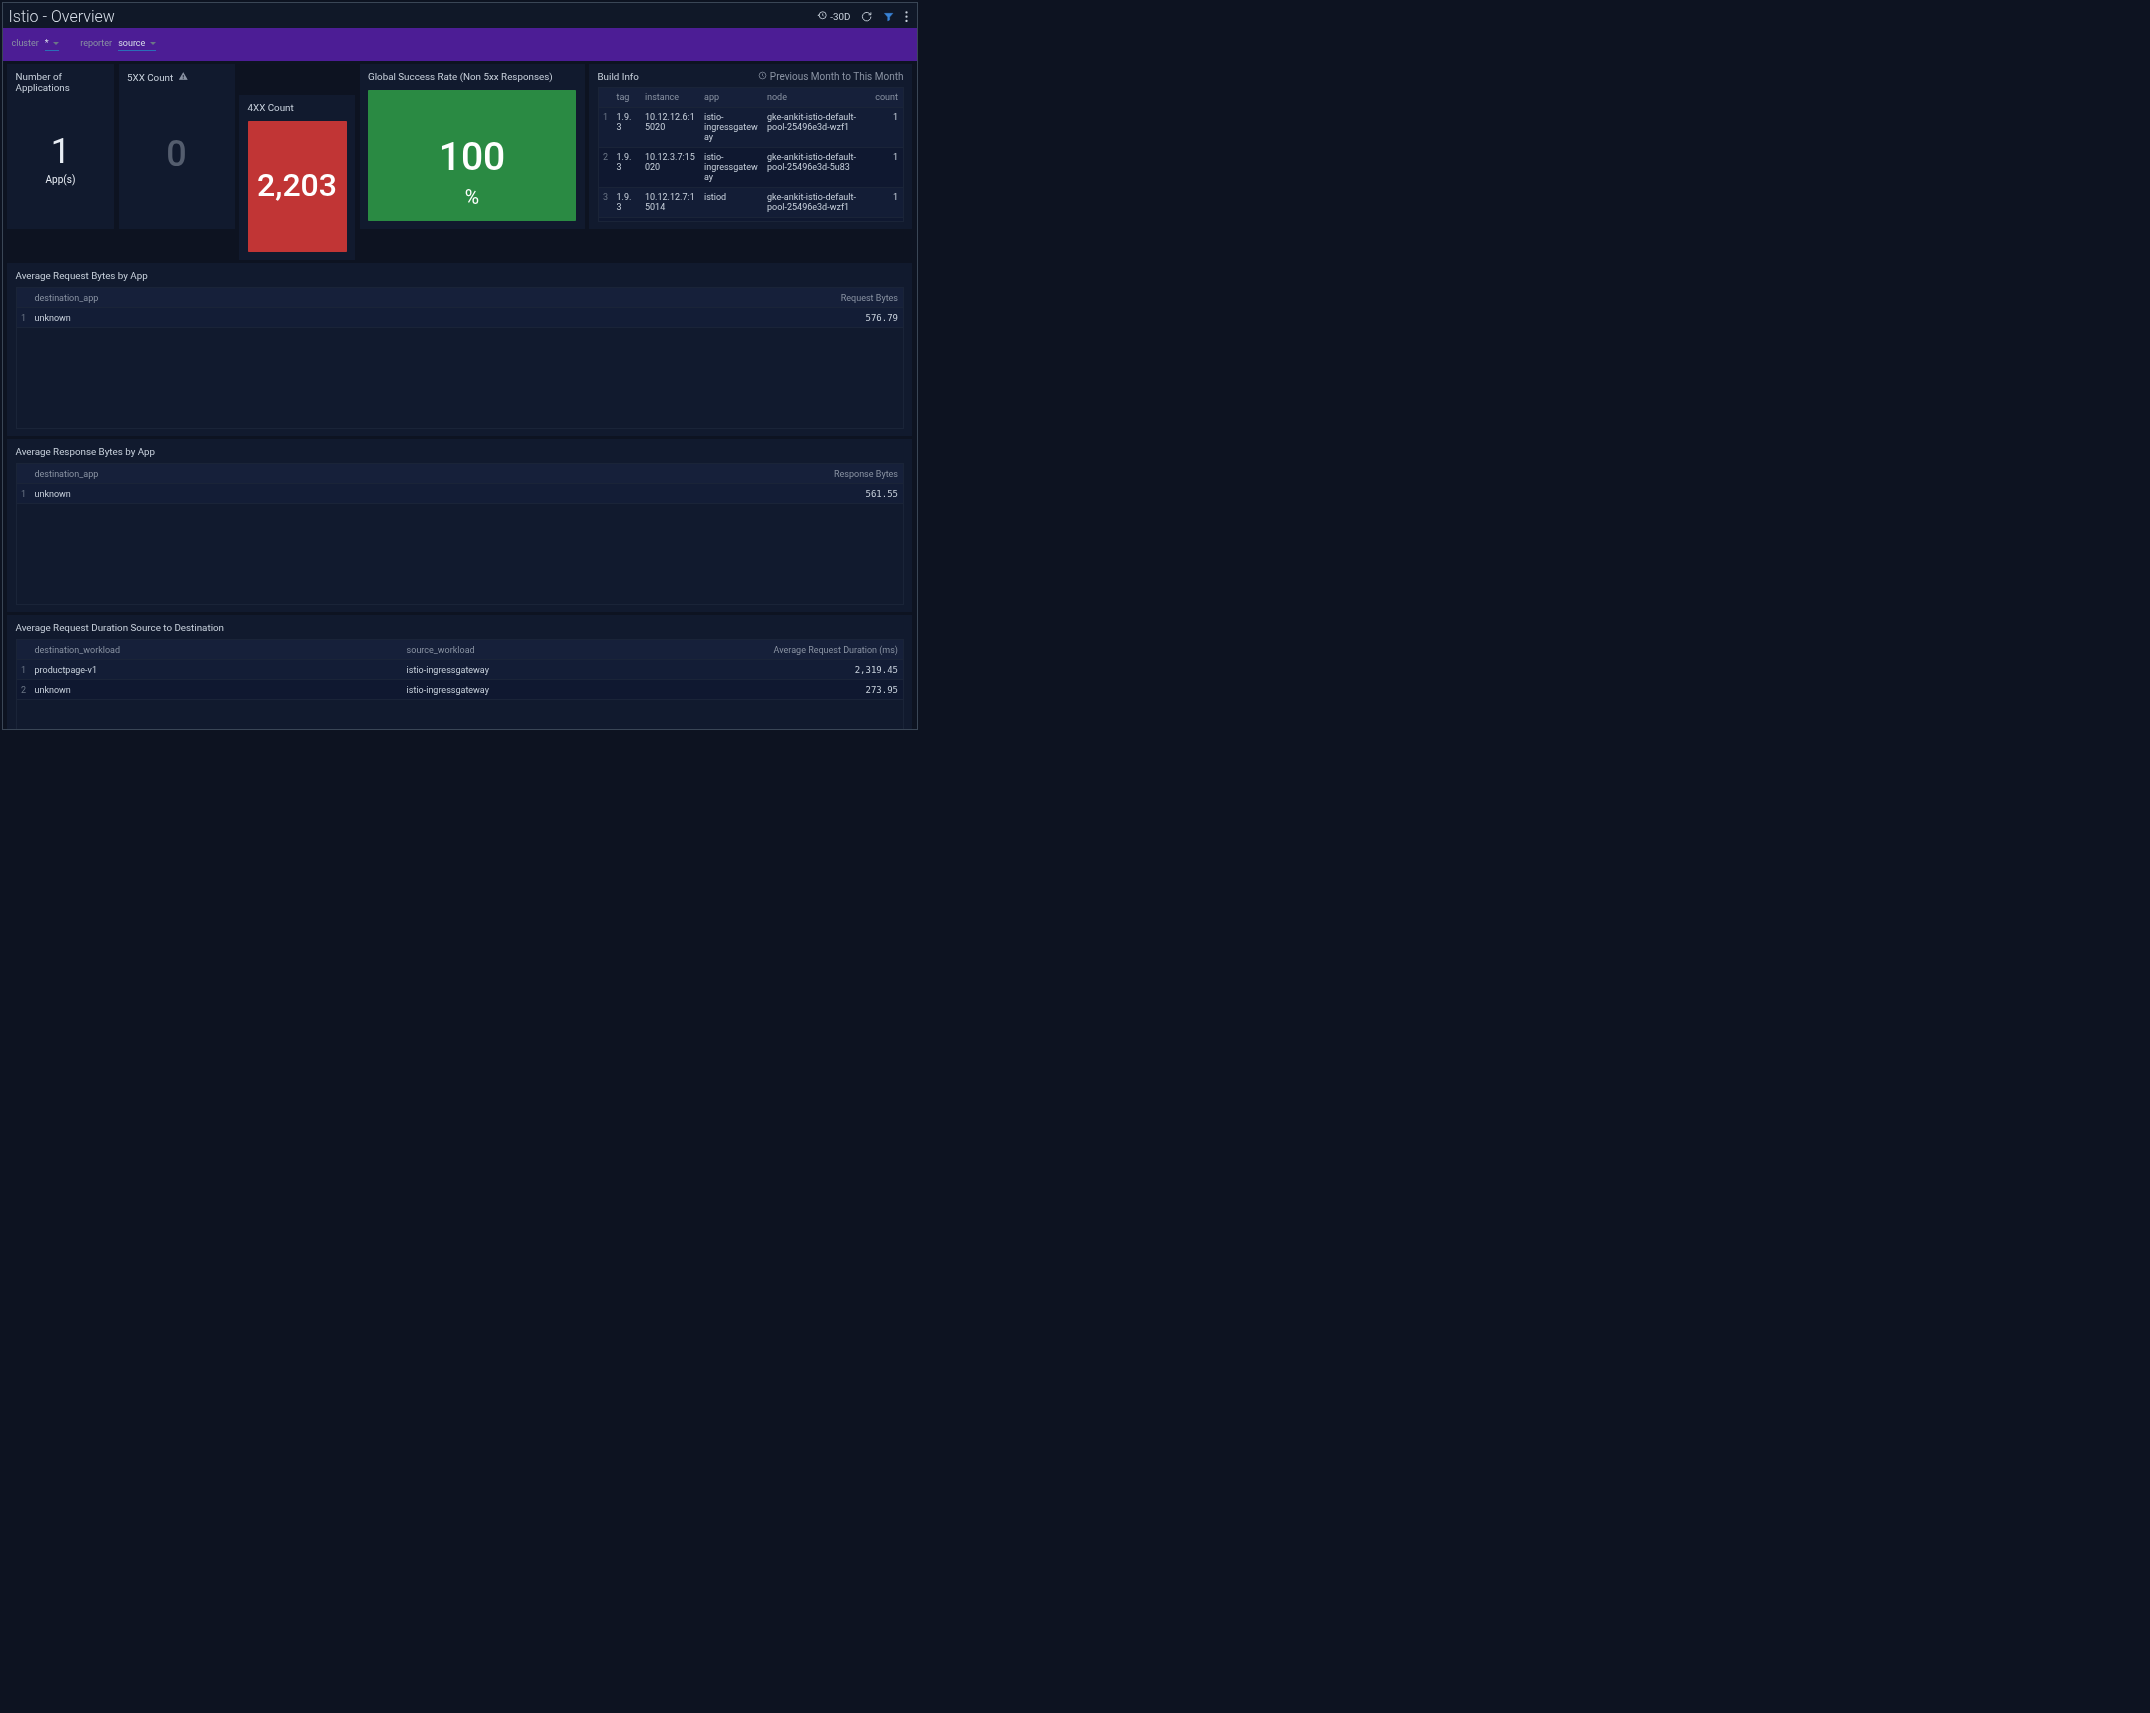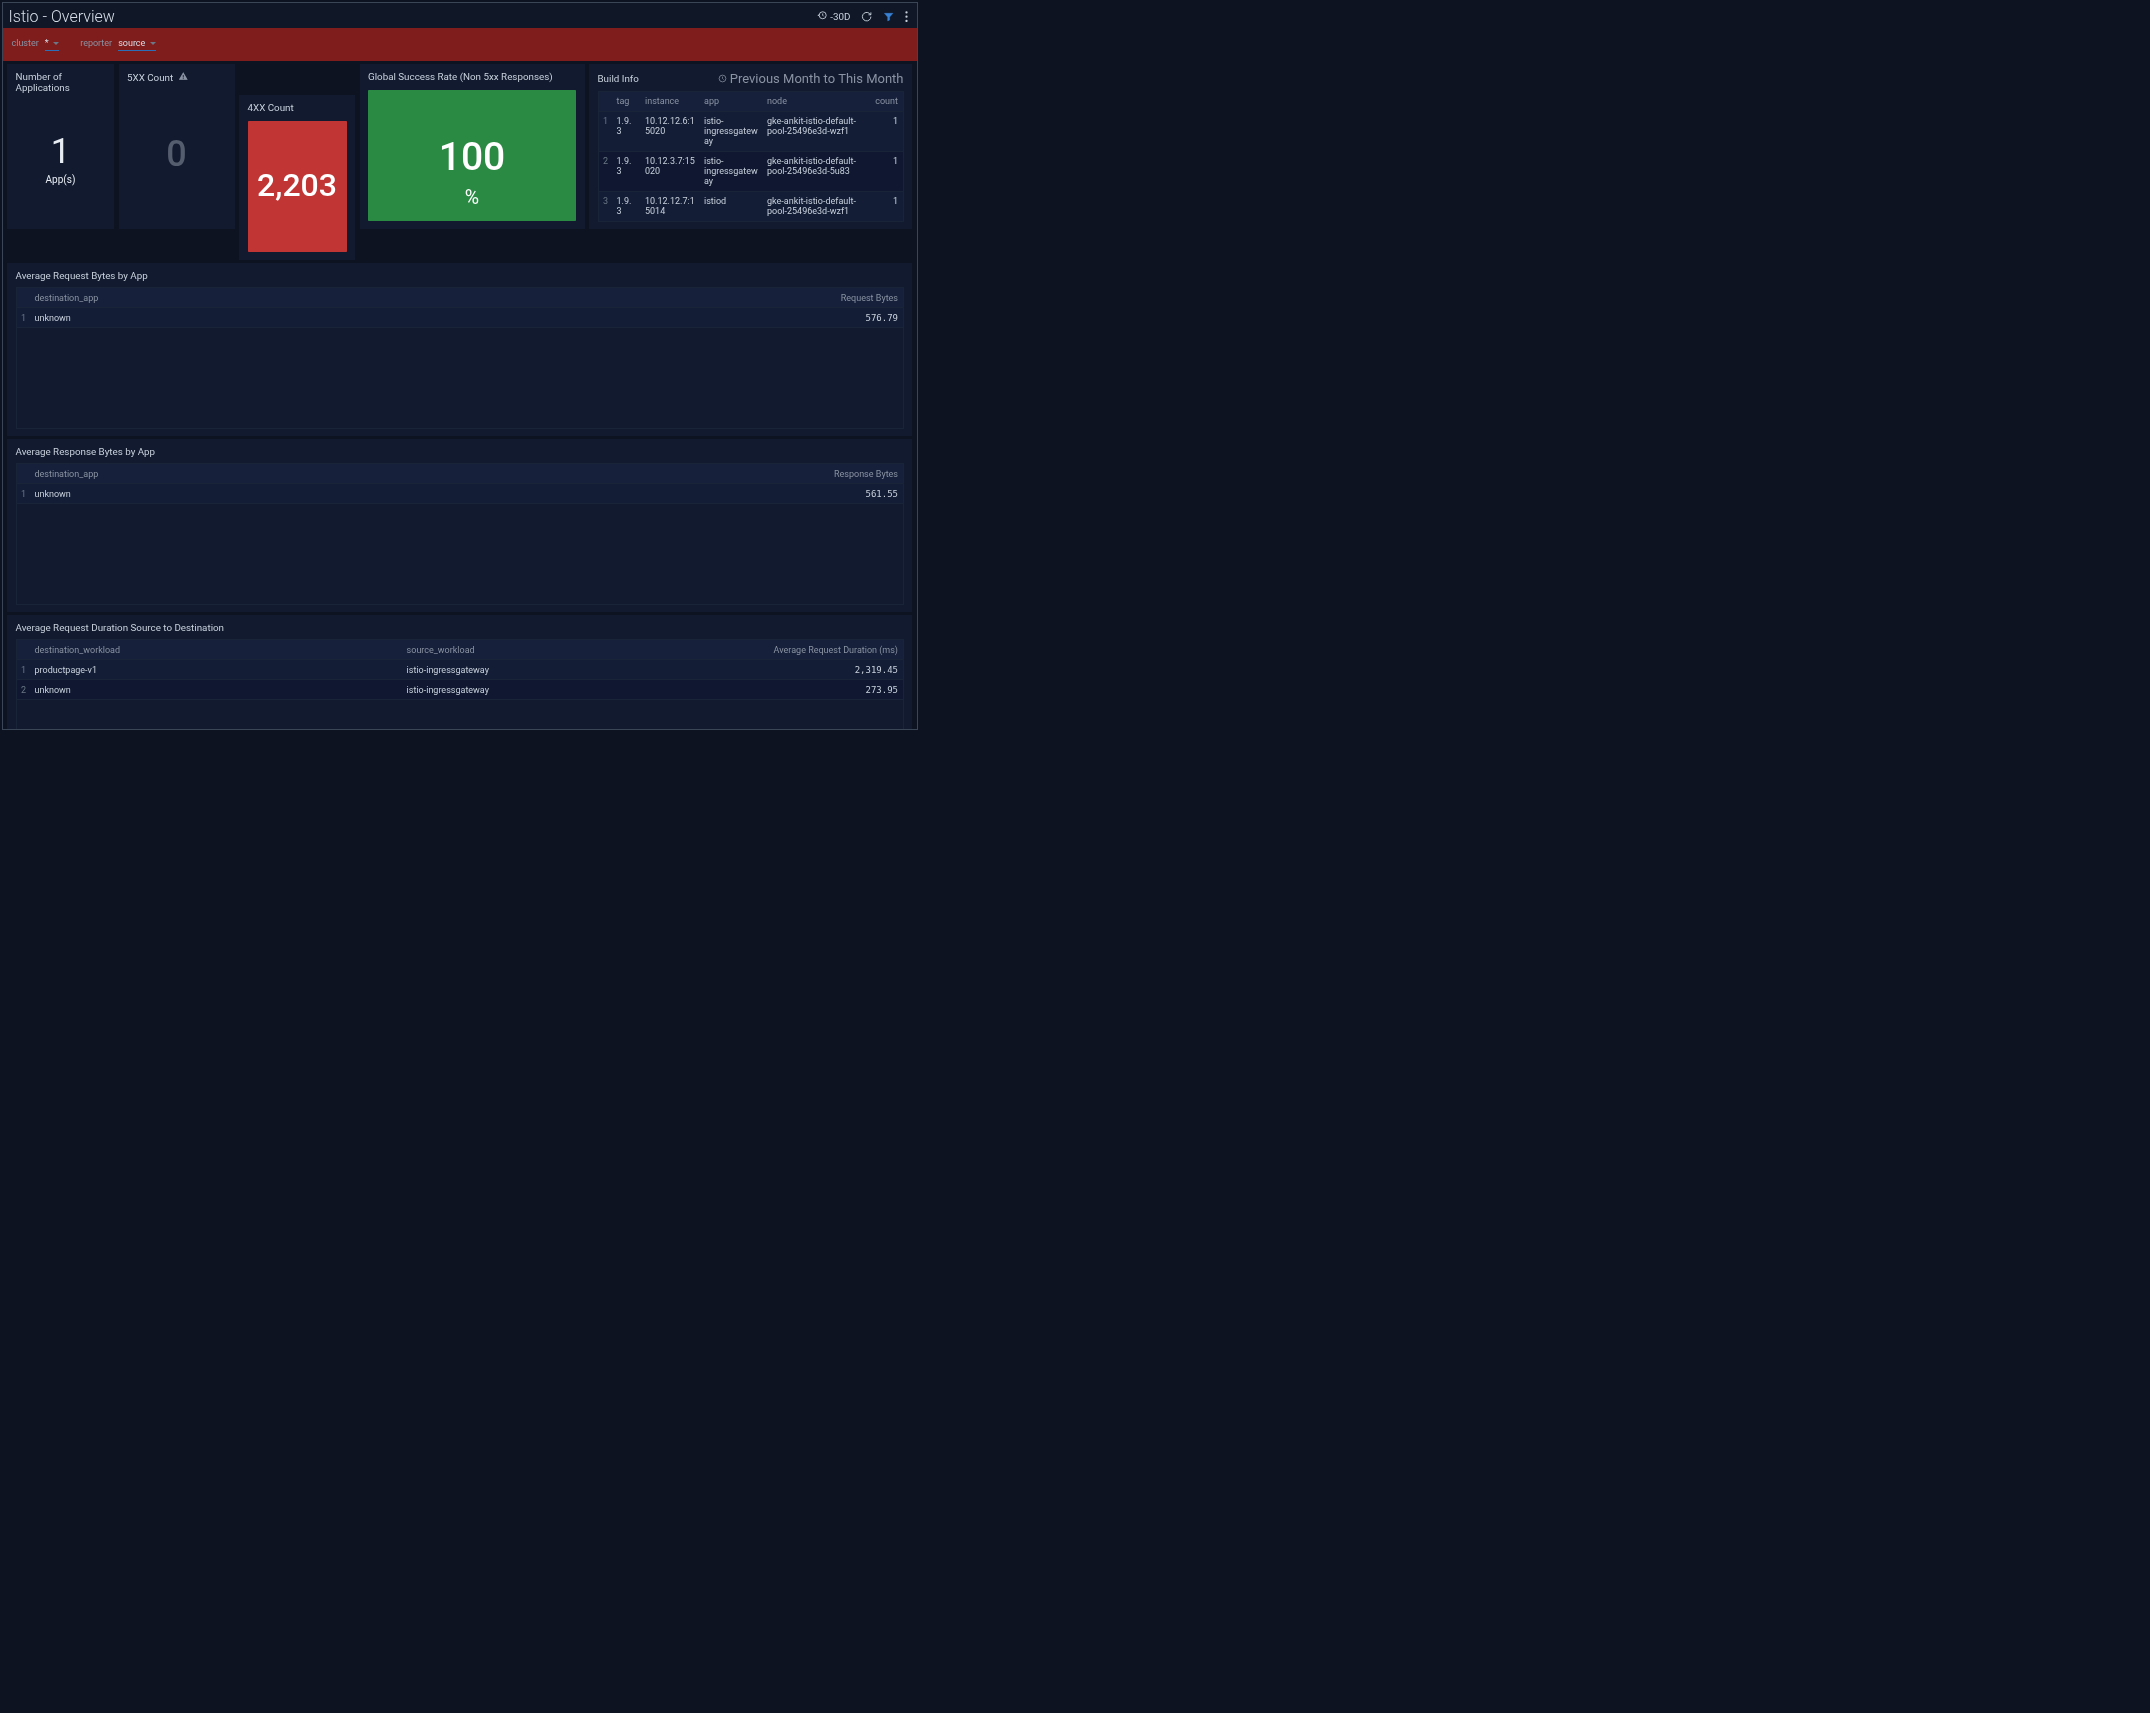--- a/index.html
+++ b/index.html
@@ -35,38 +35,38 @@
   gap: 10.5px;
   color: #b7c0ce;
 }
 .time-range { display: flex; align-items: center; gap: 3px; font-size: 9.8px; color: #c8d1dc; cursor: pointer; }
 .icon-btn { cursor: pointer; display: inline-flex; align-items: center; }
 .filter-bar {
   padding: 10.5px 9px 10.5px 9px;
   display: flex;
   gap: 21px;
   font-size: 9px;
-  background: #7f1d1d;
+  background: #4c1d95;
 }
 .filter-item { display: flex; gap: 6px; align-items: baseline; }
 .filter-label { color: #8a93a3; }
 .filter-value { color: #d8dfe9; border-bottom: 1.1px solid #2a6fb8; padding: 0 10.5px 1.5px 0; position: relative; cursor: pointer;}
 .filter-value::after { content: ""; position: absolute; right: 0; top: 3.8px; border-left: 3px solid transparent; border-right: 3px solid transparent; border-top: 3.8px solid #6b7686; }
 
 .dashboard { padding: 0 4.5px; }
 .row { display: flex; gap: 4.5px; margin-top: 3px; }
 .panel {
   background: #111a2e;
   border: 0.8px solid #111a2e;
   padding: 6px 7.5px;
   display: flex;
   flex-direction: column;
 }
 .panel-title { color: #c8d1dc; font-size: 9.8px; margin-bottom: 4.5px; display: flex; align-items: center; gap: 4.5px;}
-.panel-subtitle { color: #8a93a3; font-size: 13px; display: flex; align-items: center; gap: 3px; }
+.panel-subtitle { color: #8a93a3; font-size: 10px; display: flex; align-items: center; gap: 3px; }
 .panel-header-row { display: flex; justify-content: space-between; align-items: center; margin-bottom: 3px; text-align: right;}
 
 .stat-big { flex: 1; display: flex; flex-direction: column; align-items: center; justify-content: center; }
 .stat-value { font-size: 35px; color: #e8edf4; font-weight: 400; line-height: 1.05;}
 .stat-unit { font-size: 10px; color: #e8edf4; margin-top: 3px;}
 .stat-card { border-radius: 0.8px; display:flex; align-items:center; justify-content:center; flex-direction:column;}
 
 .w-apps { width: 107px; height: 165px;}
 .w-5xx { width: 116px; height: 165px;}
 .w-4xx { width: 116px; height: 165px; margin-top: 31px;}

